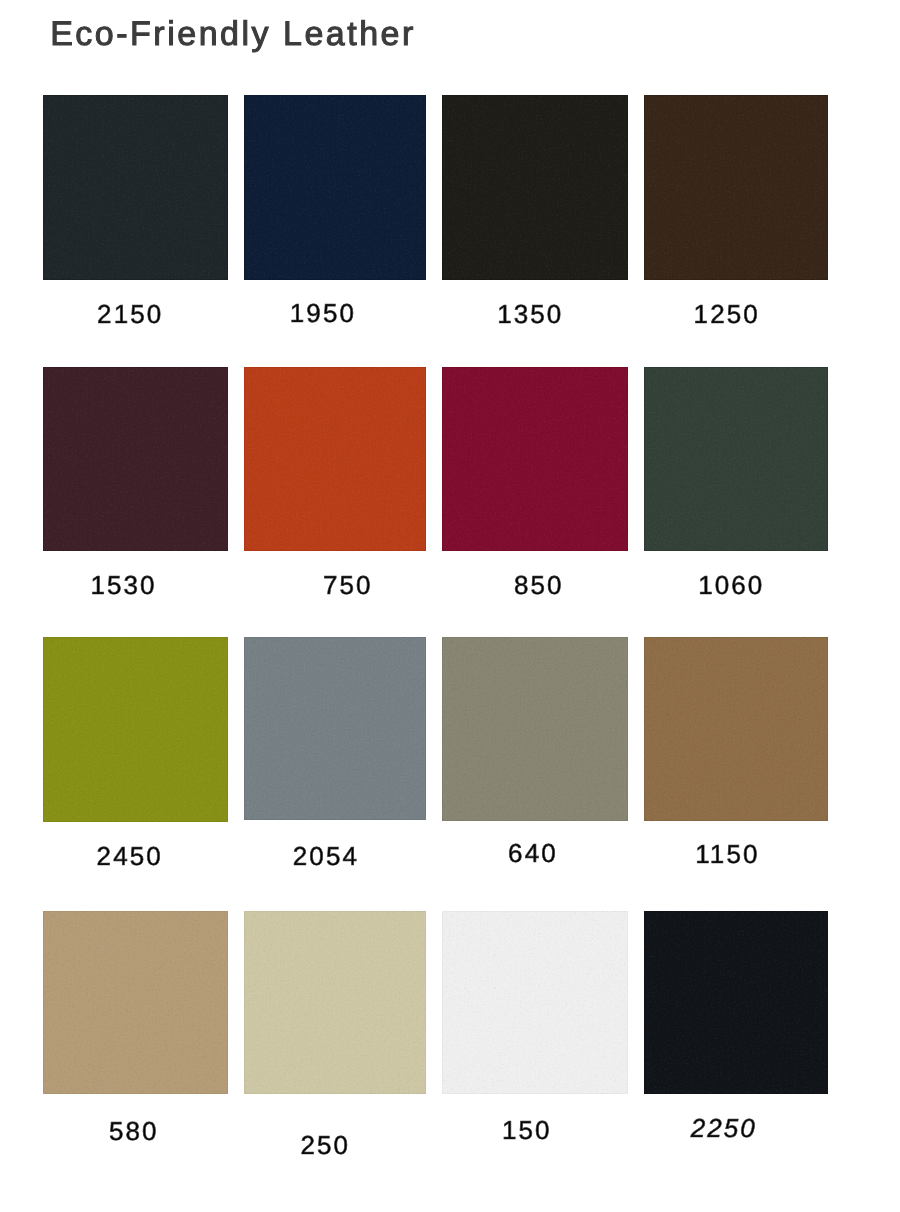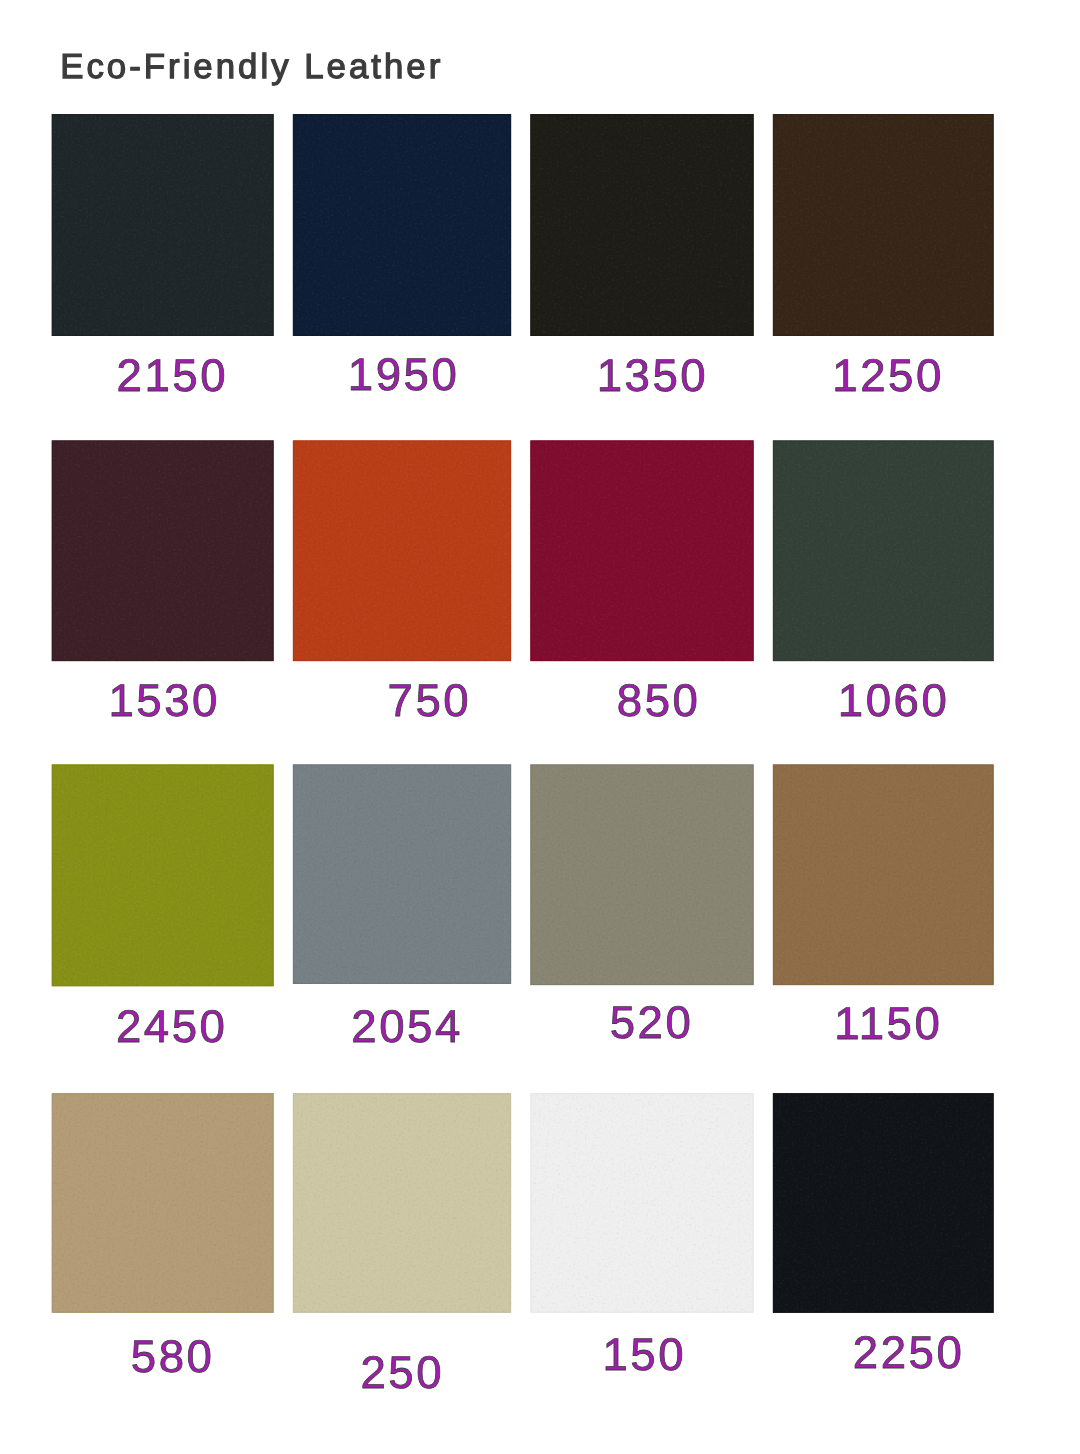--- a/index.html
+++ b/index.html
@@ -22,23 +22,23 @@
   .page {
     position: relative;
     width: 900px;
     height: 1212px;
     background: #ffffff;
     overflow: hidden;
   }
   .page-title {
     position: absolute;
     left: 50.2px;
-    top: 36px;
+    top: 14px;
     margin: 0;
-    font-size: 29px;
+    font-size: 34px;
     line-height: 40px;
     font-weight: 400;
     letter-spacing: 2.5px;
     -webkit-text-stroke: 1.05px #3c3c3c;
     color: #3c3c3c;
     white-space: nowrap;
   }
   .swatch-cell {
     position: absolute;
   }
@@ -54,25 +54,25 @@
     top: 0;
     width: 100%;
     height: 100%;
     opacity: 0.055;
     pointer-events: none;
   }
   .swatch-label {
     position: absolute;
     left: 0;
     text-align: left;
-    font-size: 38px;
+    font-size: 26px;
     line-height: 30.4px;
     font-weight: 400;
     letter-spacing: 2.1px;
-    color: #a21caf;
+    color: #000000;
     -webkit-text-stroke: 0.66px #3d3d3d;
     white-space: nowrap;
   }
 </style>
 </head>
 <body>
 
 <svg width="0" height="0" style="position:absolute;left:-10px;top:-10px" aria-hidden="true">
   <defs>
     <filter id="leather-grain-dark" x="0" y="0" width="100%" height="100%" color-interpolation-filters="sRGB">
@@ -201,21 +201,21 @@
     </div>
     <div class="swatch-cell" style="left: 442px; top: 636.9px; width: 186px;">
       <div class="swatch-chip" style="background: rgb(136, 133, 115); width: 186px; height: 184px; box-shadow: rgb(129, 126, 108) 0px 0px 0px 1px inset;">
         <svg class="grain">
             <rect width="100%" height="100%" filter="url(#leather-grain-dark)"></rect>
           </svg>
         <svg class="grain">
             <rect width="100%" height="100%" filter="url(#leather-grain-light)"></rect>
           </svg>
       </div>
-      <div class="swatch-label" style="left: 66.1px; top: 201.3px;">520</div>
+      <div class="swatch-label" style="left: 66.1px; top: 201.3px;">640</div>
     </div>
     <div class="swatch-cell" style="left: 643.7px; top: 636.9px; width: 184.3px;">
       <div class="swatch-chip" style="background: rgb(142, 109, 72); width: 184.3px; height: 184.5px; box-shadow: rgb(135, 102, 65) 0px 0px 0px 1px inset;">
         <svg class="grain">
             <rect width="100%" height="100%" filter="url(#leather-grain-dark)"></rect>
           </svg>
         <svg class="grain">
             <rect width="100%" height="100%" filter="url(#leather-grain-light)"></rect>
           </svg>
       </div>
@@ -256,16 +256,16 @@
     </div>
     <div class="swatch-cell" style="left: 643.7px; top: 911.1px; width: 184.3px;">
       <div class="swatch-chip" style="background: rgb(17, 21, 26); width: 184.3px; height: 183px; box-shadow: rgb(15, 18, 22) 0px 0px 0px 1px inset;">
         <svg class="grain">
             <rect width="100%" height="100%" filter="url(#leather-grain-dark)"></rect>
           </svg>
         <svg class="grain">
             <rect width="100%" height="100%" filter="url(#leather-grain-light)"></rect>
           </svg>
       </div>
-      <div class="swatch-label" style="left: 67px; top: 202px;">2250</div>
+      <div class="swatch-label" style="left: 47px; top: 202px; font-style: italic;">2250</div>
     </div>
   </div>
 </div>
 
 </body></html>

